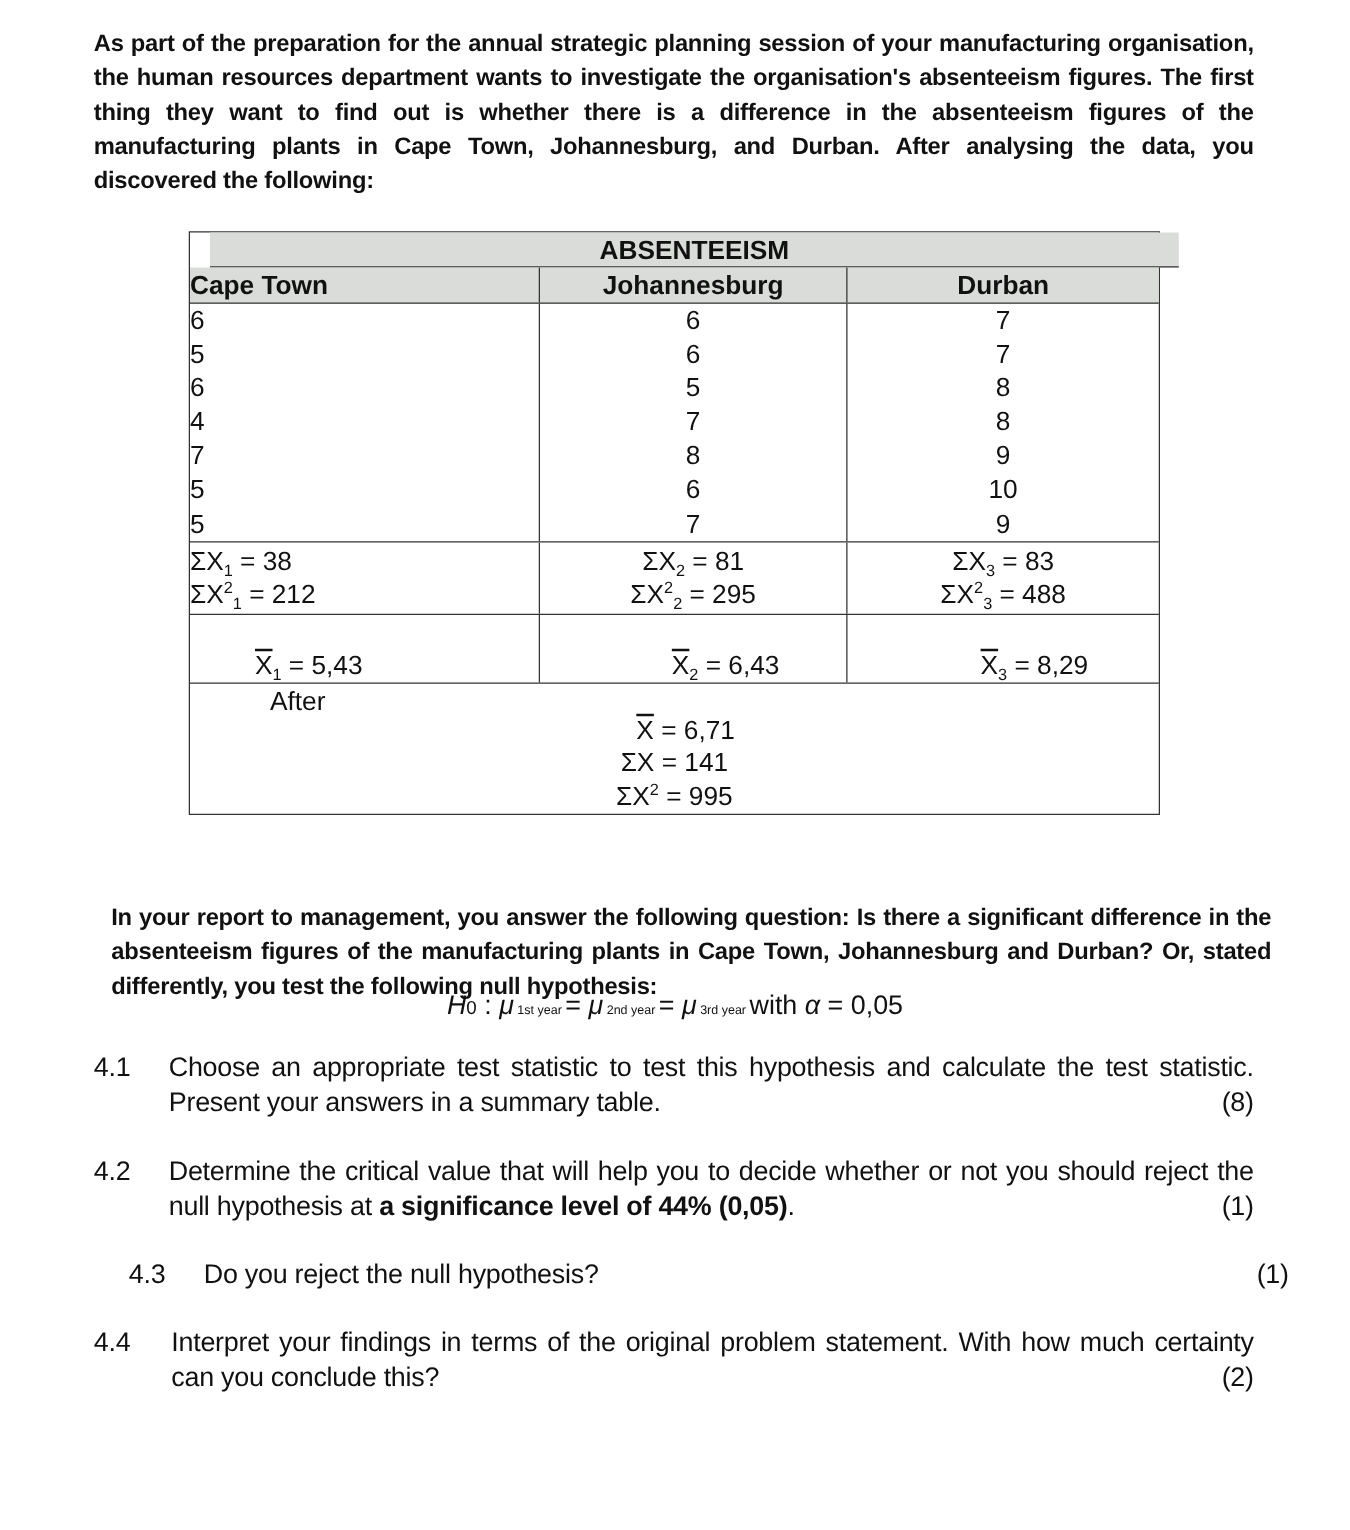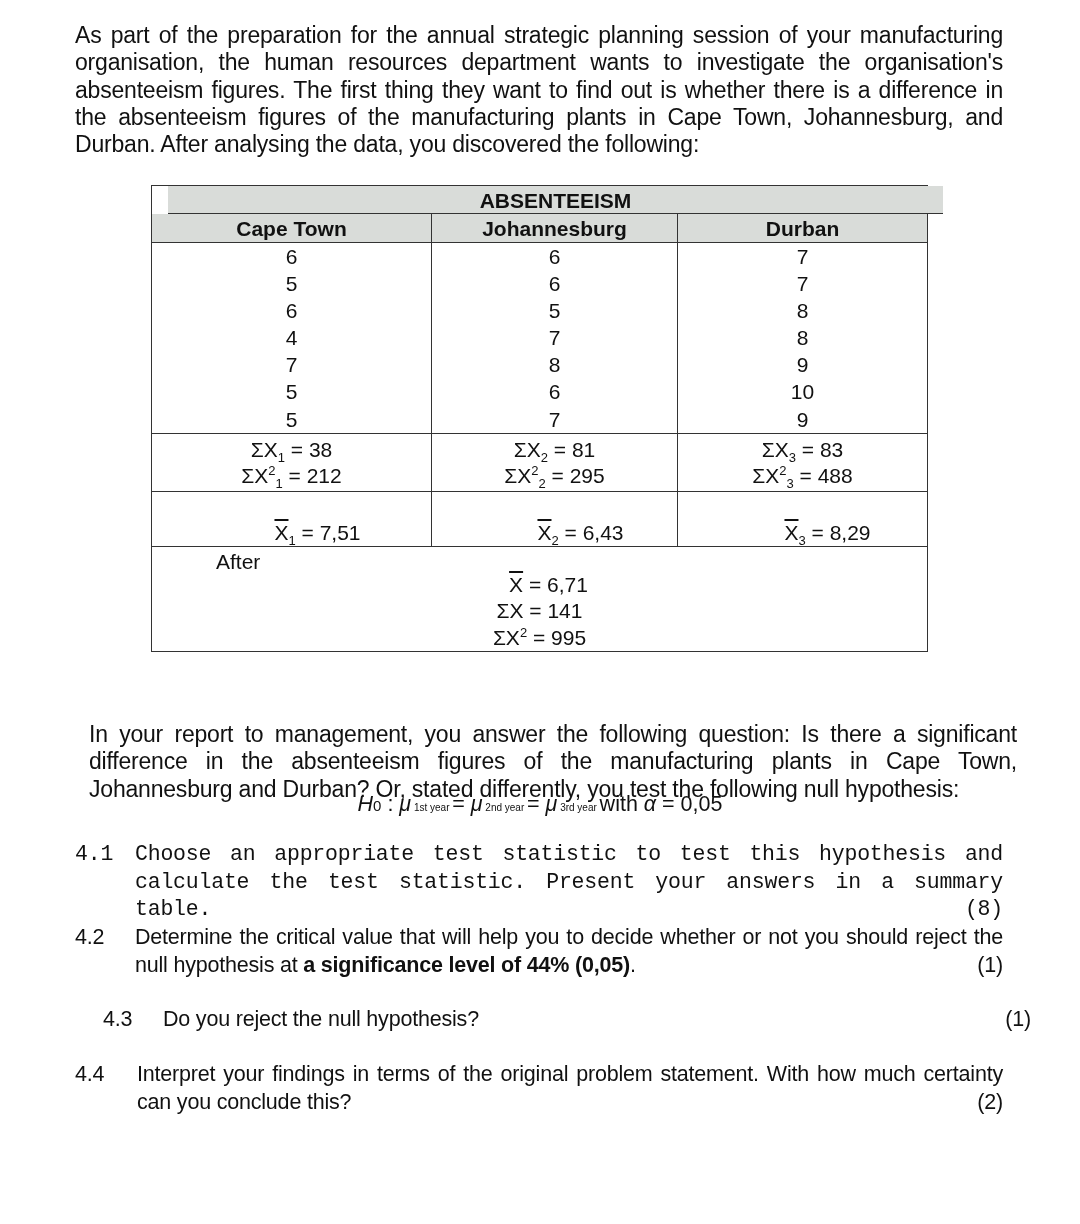--- a/index.html
+++ b/index.html
@@ -2,22 +2,23 @@
 <html><head>
 <meta charset="utf-8">
 <style>
   html, body { margin: 0; padding: 0; background: #ffffff; }
   body {
     width: 1080px; height: 1224px; position: relative; overflow: hidden;
     font-family: "Liberation Sans", sans-serif; color: #111111;
   }
   .para {
     position: absolute; left: 75px; width: 928px;
-    font-size: 23px; line-height: 27.3px; text-align: justify;
+    font-size: 19px; line-height: 27.3px; text-align: justify;
     letter-spacing: -0.2px;
+    font-weight: bold;
   }
   #intro { top: 22px; }
   #report { top: 707px; }
   .hypothesis {
     position: absolute; top: 790px; left: 0; width: 1080px; text-align: center;
     font-size: 21.5px; line-height: 28px; white-space: nowrap;
   }
   .hypothesis .it { font-style: italic; }
   .hypothesis .small { font-size: 10px; }
   .hypothesis .sub { font-size: 15px; }
@@ -27,21 +28,21 @@
     position: absolute; left: 151px; top: 185px; width: 777px;
     border: 1.5px solid #333; box-sizing: border-box;
     font-size: 21px;
   }
   .row { display: flex; width: 100%; box-sizing: border-box; }
   .head-title {
     background: #d9dcd9; text-align: center; font-weight: bold;
     height: 28px; line-height: 30px; border-bottom: 1.5px solid #333; margin-left: 16px;
   }
   .head-cols { background: #d9dcd9; height: 29px; border-bottom: 1.5px solid #333; font-weight: bold; }
-  .c1 { width: 280px; border-right: 1.5px solid #333; box-sizing: border-box; text-align: center; }
+  .c1 { width: 280px; border-right: 1.5px solid #333; box-sizing: border-box; text-align: left; }
   .c2 { width: 246px; border-right: 1.5px solid #333; box-sizing: border-box; text-align: center; }
   .c3 { flex: 1; text-align: center; }
   .head-cols .cell { line-height: 30px; }
   .values { border-bottom: 1.5px solid #333; }
   .values .cell { padding-top: 0; }
   .val { height: 27.1px; line-height: 27px; }
   .sums { height: 58px; border-bottom: 1.5px solid #333; }
   .sums .cell { padding-top: 3px; line-height: 26.5px; }
   .means { height: 55px; border-bottom: 1.5px solid #333; }
   .means .cell { padding-top: 27px; line-height: 27px; }
@@ -49,21 +50,21 @@
   .total-label { position: absolute; left: 64px; top: 2px; line-height: 26px; }
   .total-stats { position: absolute; left: 0; right: 0; top: 25px; text-align: center; line-height: 26.5px; }
   .xbar { text-decoration: overline; }
   sub, sup { font-size: 13px; line-height: 0; }
 
   
   .q { position: absolute; left: 75px; width: 928px; font-size: 21.5px; line-height: 27.5px; letter-spacing: -0.2px; }
   .q .num { position: absolute; left: 0; top: 0; }
   .q .text { margin-left: 60px; display: block; text-align: justify; }
   .q .marks { position: absolute; right: 0; bottom: 0; }
-  #q1 { top: 841px; font-family: Liberation Mono, monospace; }
+  #q1 { top: 841px; }
   #q2 { top: 924px; }
   #q3 { top: 1006px; margin-left: 28px; }
   #q4 { top: 1061px; }
   #q4 .text { margin-left: 62px; }
 </style>
 </head>
 <body>
 
 <p id="intro" class="para" style="margin:0">As part of the preparation for the annual strategic planning session of your manufacturing organisation, the human resources department wants to investigate the organisation's absenteeism figures. The first thing they want to find out is whether there is a difference in the absenteeism figures of the manufacturing plants in Cape Town, Johannesburg, and Durban. After analysing the data, you discovered the following:</p>
 
@@ -114,21 +115,21 @@
       <div><span>ΣX</span><sub>2</sub><span> = 81</span></div>
       <div><span>ΣX</span><sup>2</sup><sub>2</sub><span> = 295</span></div>
     </div>
     <div class="cell c3">
       <div><span>ΣX</span><sub>3</sub><span> = 83</span></div>
       <div><span>ΣX</span><sup>2</sup><sub>3</sub><span> = 488</span></div>
     </div>
   </div>
   <div class="row means">
     <div class="cell c1" style="padding-left:52px">
-      <span class="xbar">X</span><sub>1</sub><span> = 7,51</span>
+      <span class="xbar">X</span><sub>1</sub><span> = 5,43</span>
     </div>
     <div class="cell c2" style="padding-left:52px">
       <span class="xbar">X</span><sub>2</sub><span> = 6,43</span>
     </div>
     <div class="cell c3" style="padding-left:50px">
       <span class="xbar">X</span><sub>3</sub><span> = 8,29</span>
     </div>
   </div>
   <div class="total">
     <div class="total-label">After</div>

